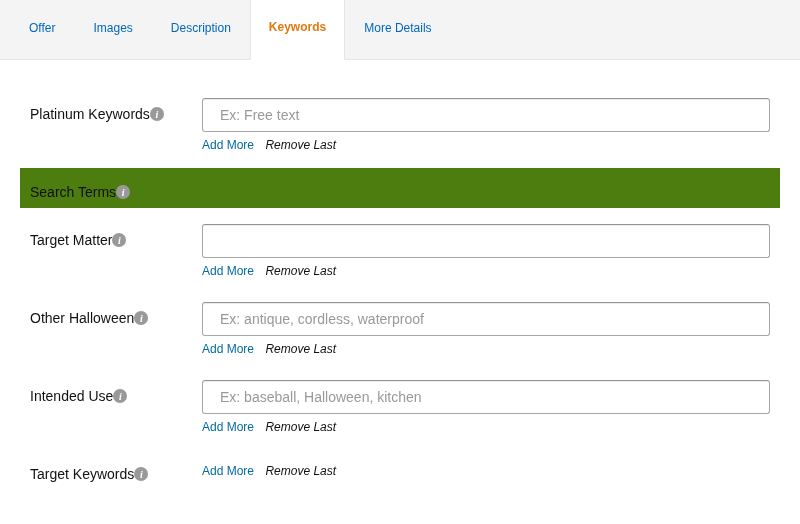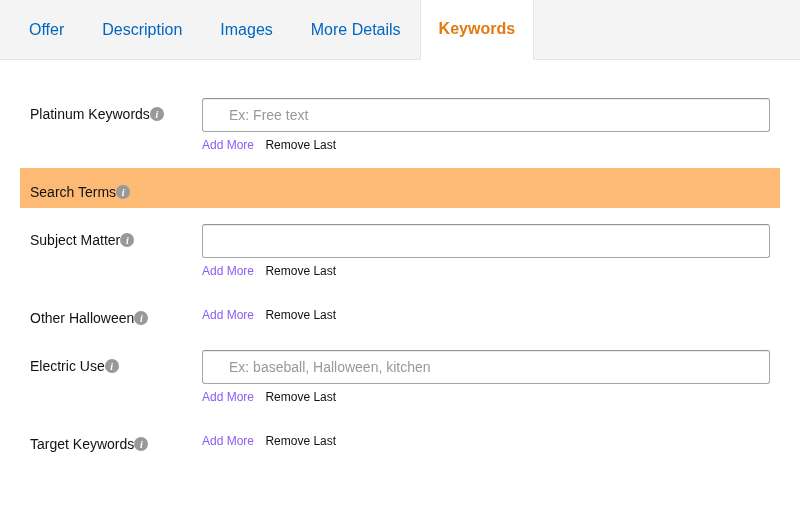--- a/index.html
+++ b/index.html
@@ -14,21 +14,21 @@
     .tab-bar {
       background: #f4f4f4;
       border-bottom: 1px solid #e5e5e5;
       display: flex;
       padding-left: 10px;
       height: 60px;
     }
     .tab {
       padding: 20px 18px;
       color: #0066c0;
-      font-size: 16px;
+      font-size: 12px;
       cursor: pointer;
       border: 1px solid transparent;
     }
     .tab.active {
       background: #fff;
       color: #e47911;
       font-weight: bold;
       border: 1px solid #e5e5e5;
       border-bottom: 1px solid #fff;
       border-top: none;
@@ -37,21 +37,21 @@
     .form-area {
       padding: 30px 20px 0 20px;
     }
     .field-row {
       display: flex;
       align-items: flex-start;
       margin-bottom: 8px;
       padding: 8px 10px;
     }
     .field-row.highlighted {
-      background: #fdba74;
+      background: #4d7c0f;
     }
     .field-label {
       width: 172px;
       text-align: right;
       padding-top: 8px;
       padding-right: 10px;
       color: #111;
       font-size: 14px;
       display: flex;
       align-items: center;
@@ -71,59 +71,60 @@
       font-style: italic;
       font-family: Georgia, serif;
       font-weight: bold;
       cursor: help;
     }
     .field-controls {
       flex: 1;
     }
     .text-input {
       width: 100%;
-      padding: 8px 26px;
+      padding: 8px 17px;
       border: 1px solid #a6a6a6;
       border-top-color: #949494;
       border-radius: 3px;
       box-shadow: 0 1px 0 rgba(255,255,255,0.5), inset 0 1px 0 rgba(0,0,0,0.07);
       font-size: 14px;
       height: 34px;
       color: #111;
     }
     .text-input::placeholder {
       color: #999;
     }
     .field-row.highlighted .text-input {
       border: 2px solid #e47911;
       box-shadow: 0 0 3px rgba(228,121,17,0.5);
     }
     .actions {
       font-size: 12px;
       margin-top: 6px;
     }
     .link-action {
-      color: #8b5cf6;
+      color: #0369a1;
       cursor: pointer;
     }
     .text-action {
       color: #111;
       margin-left: 8px;
       cursor: pointer;
+      font-style: italic;
     }
   </style>
 </head>
 <body>
 
 <div class="tab-bar">
   <div class="tab">Offer</div>
+  <div class="tab">Images</div>
   <div class="tab">Description</div>
-  <div class="tab">Images</div>
+  <div class="tab active">Keywords</div>
   <div class="tab">More Details</div>
-  <div class="tab active">Keywords</div>
 </div>
 
 <div class="form-area">
 
   <div class="field-row">
     <div class="field-label">
       <span>Platinum Keywords</span>
       <span class="info-icon">i</span>
     </div>
     <div class="field-controls">
@@ -137,48 +138,49 @@
 
   <div class="field-row highlighted">
     <div class="field-label">
       <span>Search Terms</span>
       <span class="info-icon">i</span>
     </div>
   </div>
 
   <div class="field-row">
     <div class="field-label">
-      <span>Subject Matter</span>
+      <span>Target Matter</span>
       <span class="info-icon">i</span>
     </div>
     <div class="field-controls">
       <input type="text" class="text-input" placeholder="" style="">
       <div class="actions">
         <span class="link-action">Add More</span>
         <span class="text-action">Remove Last</span>
       </div>
     </div>
   </div>
 
   <div class="field-row">
     <div class="field-label">
       <span>Other Halloween</span>
       <span class="info-icon">i</span>
     </div>
     <div class="field-controls">
-      <div class="actions">
-        <span class="link-action">Add More</span>
-        <span class="text-action">Remove Last</span>
-      </div>
-    </div>
-  </div>
-
-  <div class="field-row">
-    <div class="field-label">
-      <span>Electric Use</span>
+      <input type="text" class="text-input" placeholder="Ex: antique, cordless, waterproof" style="">
+      <div class="actions">
+        <span class="link-action">Add More</span>
+        <span class="text-action">Remove Last</span>
+      </div>
+    </div>
+  </div>
+
+  <div class="field-row">
+    <div class="field-label">
+      <span>Intended Use</span>
       <span class="info-icon">i</span>
     </div>
     <div class="field-controls">
       <input type="text" class="text-input" placeholder="Ex: baseball, Halloween, kitchen" style="">
       <div class="actions">
         <span class="link-action">Add More</span>
         <span class="text-action">Remove Last</span>
       </div>
     </div>
   </div>

